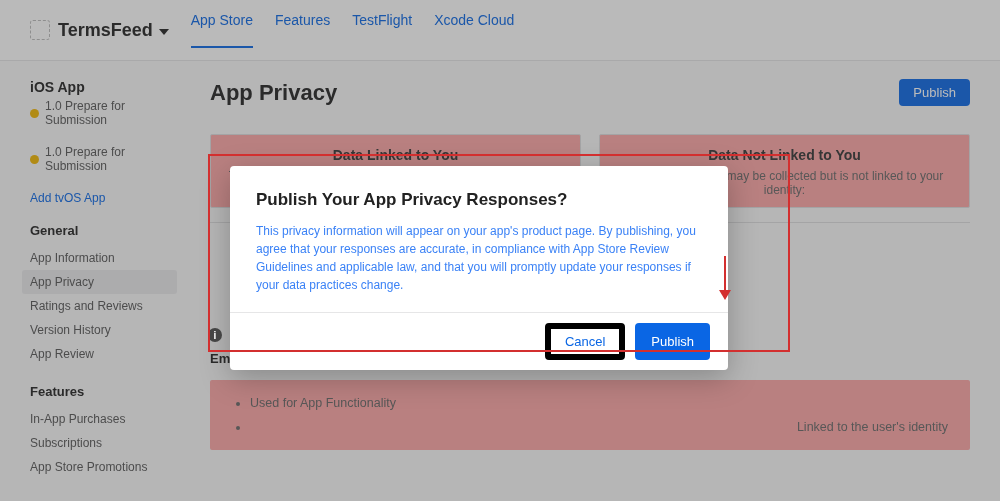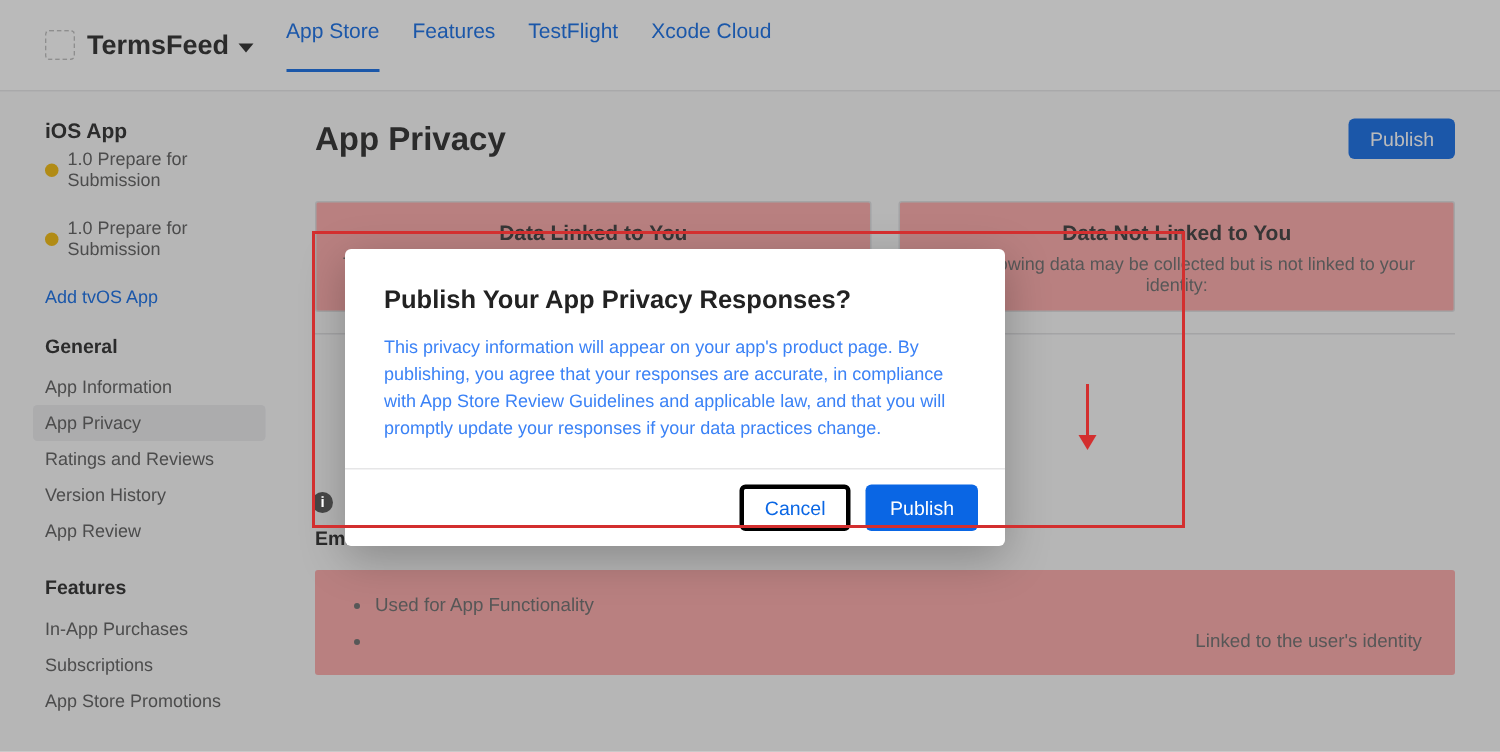--- a/index.html
+++ b/index.html
@@ -187,21 +187,21 @@
   .bullet-box li:last-child { margin-bottom: 0; text-align: right; }
   
   .overlay {
     position: absolute;
     inset: 0;
     background: rgba(60,60,60,0.35);
   }
   .modal {
     position: absolute;
     left: 230px; top: 166px;
-    width: 440px;
+    width: 498px;
     background: #fff;
     border-radius: 4px;
     box-shadow: 0 8px 30px rgba(0,0,0,0.25);
     overflow: hidden;
   }
   .modal-body { padding: 24px 26px 18px 26px; }
   .modal-title {
     font-size: 17px;
     font-weight: 700;
     color: #222;
@@ -215,21 +215,21 @@
   .modal-footer {
     border-top: 1px solid #e6e6e7;
     padding: 10px 18px;
     display: flex;
     justify-content: flex-end;
     gap: 10px;
   }
   .btn-cancel {
     background: #fff;
     color: #0a66e4;
-    border: 3px solid #000000;
+    border: 6px solid #000000;
     padding: 5px 14px;
     border-radius: 4px;
     font-size: 13px;
     cursor: pointer;
   }
   .btn-publish {
     background: #0a66e4;
     color: #fff;
     border: none;
     padding: 5px 16px;

